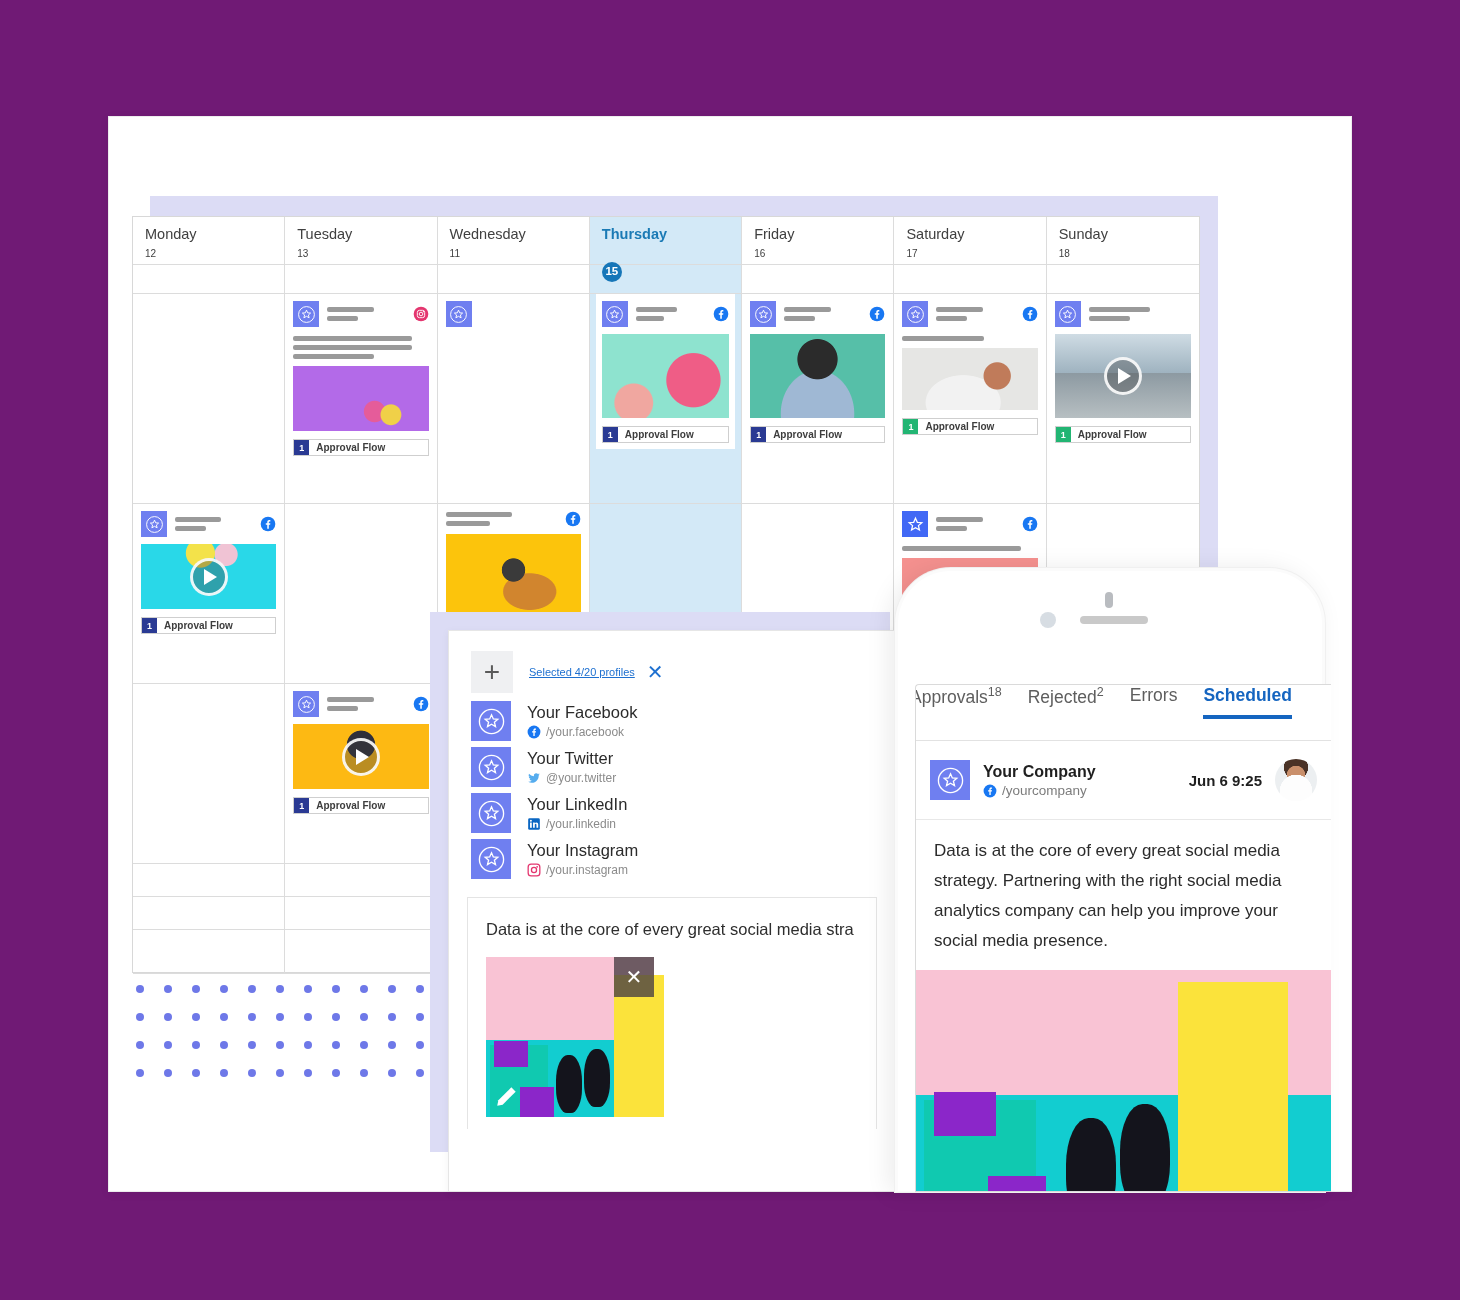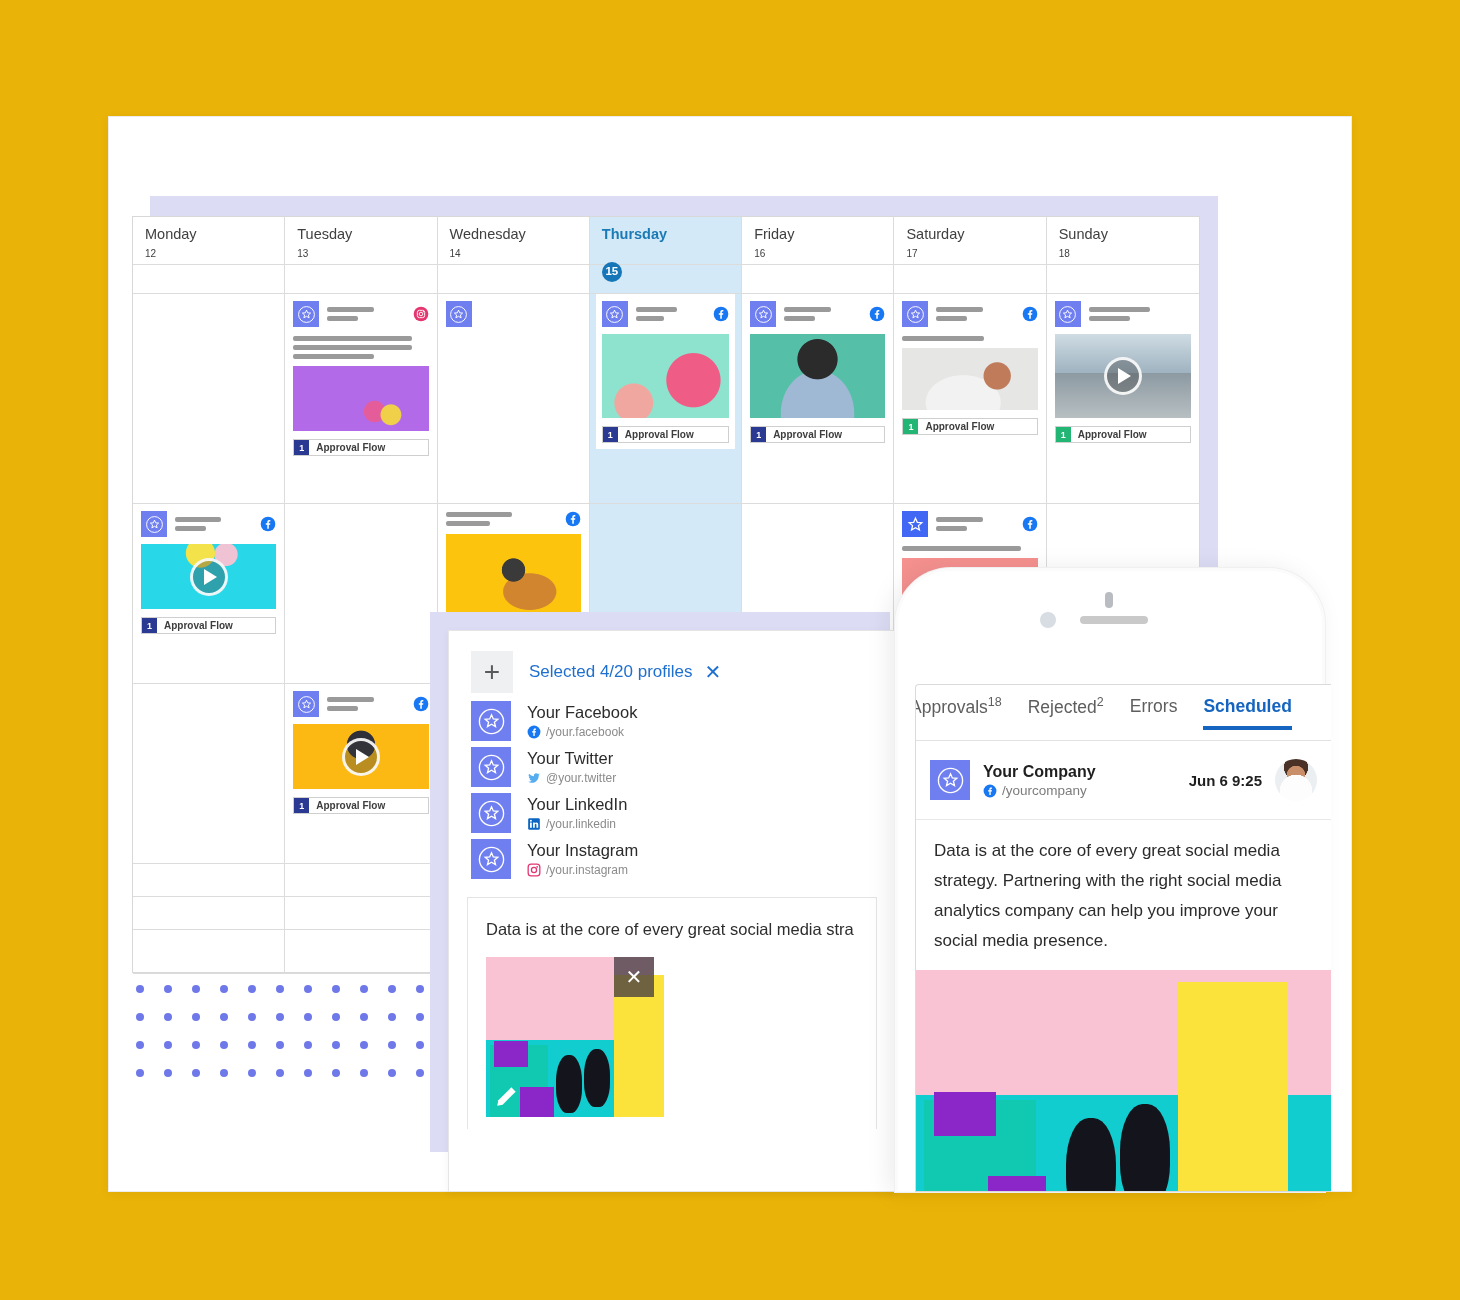--- a/index.html
+++ b/index.html
@@ -2,21 +2,21 @@
 <html><head>
 <meta charset="utf-8">
 <style>
   * { box-sizing: border-box; margin: 0; padding: 0; }
   html, body {
     width: 1460px; height: 1300px;
     background: #ffffff;
     font-family: "Liberation Sans", sans-serif;
     overflow: hidden;
   }
-  #stage { position: relative; width: 1460px; height: 1300px; background:#eab308; }
+  #stage { position: relative; width: 1460px; height: 1300px; background:#701a75; }
 
   
   .outer-card{
     position:absolute; left:108px; top:116px; width:1244px; height:1076px;
     background:#fff; border:1px solid #ececed;
     box-shadow: 0 2px 10px rgba(0,0,0,.05);
   }
 
   
   .dots{ position:absolute; }
@@ -143,21 +143,21 @@
     position:absolute; left:448px; top:630px; width:448px; height:562px;
     background:#fff; border:1px solid #e6e6e6; overflow:hidden;
     box-shadow:0 2px 8px rgba(0,0,0,.05);
   }
   .comp-head{ display:flex; align-items:center; padding:20px 0 0 22px; gap:16px; }
   .plus-btn{
     width:42px;height:42px;background:#eff0f2;
     display:flex;align-items:center;justify-content:center;
     font-size:28px; color:#5a5a5a; line-height:1; font-weight:300;
   }
-  .sel-link{ font-size:17px; color:#1e70d0; }
+  .sel-link{ font-size:11px; color:#1e70d0; text-decoration:underline; }
   .sel-x{ font-size:20px; color:#1e70d0; margin-left:12px; font-weight:300; }
   .prof-list{ padding:8px 0 0 22px; }
   .prof{ display:flex; align-items:center; gap:16px; margin-bottom:6px; }
   .prof .pav{ width:40px;height:40px;background:#6f7ff0;flex:0 0 40px;
     display:flex;align-items:center;justify-content:center; }
   .prof .pav svg{ width:29px;height:29px; }
   .prof .pname{ font-size:16.5px; color:#2b2b2b; line-height:21px; }
   .prof .phandle{ font-size:12px; color:#8b8b8b; display:flex; align-items:center; gap:5px; line-height:18px; }
   .prof .phandle svg{ width:14px;height:14px; flex:0 0 14px; }
   .comp-text{
@@ -194,21 +194,21 @@
     border-radius:50%; background:#d7dde3; }
   .ph-speak{ position:absolute; left:185px; top:48px; width:68px;height:8px;
     border-radius:4px; background:#c9c9c9; }
   .ph-sensor{ position:absolute; left:210px; top:24px; width:8px;height:16px;
     border-radius:4px; background:#b9bcc0; }
   .ph-screen{
     position:absolute; left:20px; top:116px; right:-6px; bottom:0;
     background:#fff; border:1px solid #dadada; border-right:none;
     border-radius:4px 0 0 0; overflow:hidden;
   }
-  .ph-tabs{ display:flex; align-items:center; gap:26px; height:56px;
+  .ph-tabs{ display:flex; align-items:flex-start; gap:26px; height:56px;
     padding:0 0 0 12px; border-bottom:1px solid #e2e2e2; }
   .ph-tab{ font-size:17.5px; color:#5e5e5e; padding-bottom:12px; position:relative; white-space:nowrap;}
   .ph-tab sup{ font-size:12.5px; }
   .ph-tab.active{ color:#1565c0; font-weight:bold; }
   .ph-tab.active:after{
     content:""; position:absolute; left:0; right:0; bottom:-1px; height:4px; background:#1565c0;
   }
   .ph-post-head{ display:flex; align-items:center; gap:13px; padding:18px 14px;
     border-bottom:1px solid #e8e8e8; }
   .ph-post-head .pav{ width:40px;height:40px;background:#6f7ff0;flex:0 0 40px;
@@ -475,21 +475,21 @@
         </div>
       </div>
       <div class="cell r4"></div>
       <div class="cell r5"></div>
       <div class="cell r6"></div>
     </div>
 
     <div class="col">
       <div class="cell head">
         <div class="day-name">Wednesday</div>
-        <div class="day-num">14</div>
+        <div class="day-num">11</div>
       </div>
       <div class="cell spacer"></div>
       <div class="cell r1">
         <div class="pcard">
           <div class="prow">
             <div class="avatar">
               <svg viewBox="0 0 24 24">
                   <circle cx="12" cy="12" r="10" fill="none" stroke="#fff" stroke-width="1.2"></circle>
                   <path d="M12 6.5l1.5 3.4 3.7.3-2.8 2.4.9 3.6L12 14.3l-3.3 1.9.9-3.6-2.8-2.4 3.7-.3z" fill="none" stroke="#fff" stroke-width="1.2"></path>
                 </svg>

